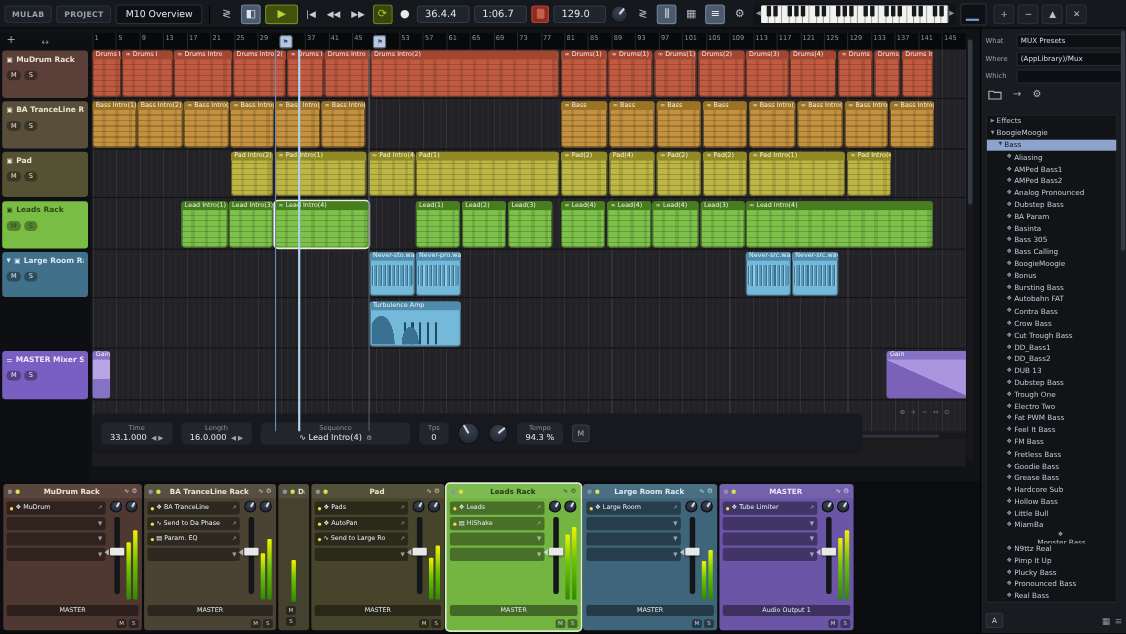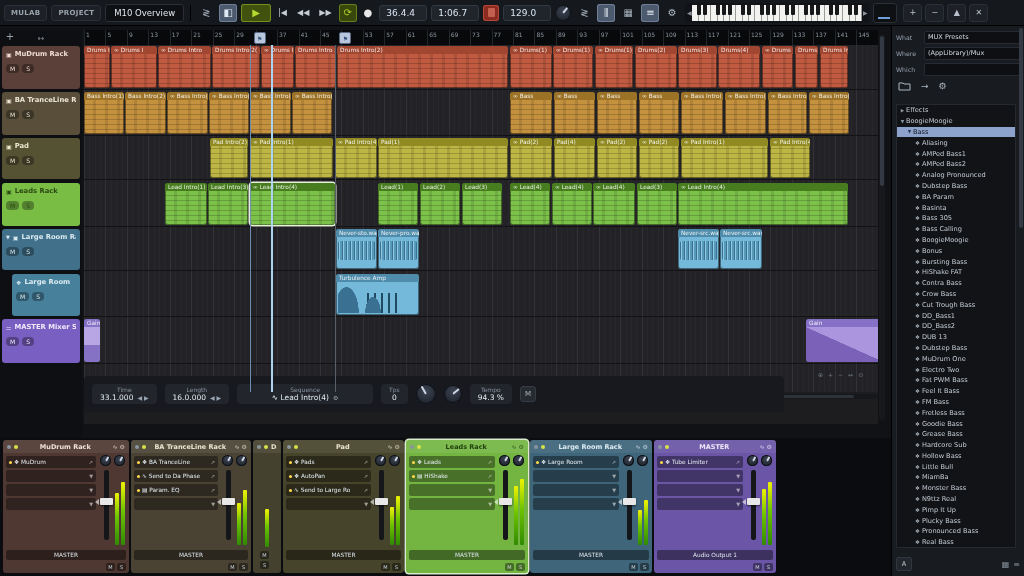--- a/index.html
+++ b/index.html
@@ -272,30 +272,20 @@
           <div class="tname">
             <div style="font-size: 5px;">▼</div>
             <div style="font-size: 6px;">▣</div>
             <div>Large Room Rack</div>
           </div>
           <div class="tms">
             <div class="pill">M</div>
             <div class="pill">S</div>
           </div>
         </div>
-        <div class="thead" style="left: 12px; top: 244px; width: 68px; height: 42px; background: rgb(71, 128, 155); color: rgb(220, 235, 242);">
-          <div class="tname">
-            <div style="font-size: 6px;">❖</div>
-            <div>Large Room</div>
-          </div>
-          <div class="tms">
-            <div class="pill">M</div>
-            <div class="pill">S</div>
-          </div>
-        </div>
         <div class="thead" style="left: 2px; top: 289px; width: 78px; height: 44px; background: rgb(122, 95, 194); color: rgb(238, 232, 250);">
           <div class="tname">
             <div style="font-size: 6px;">⚌</div>
             <div>MASTER Mixer Strip</div>
           </div>
           <div class="tms">
             <div class="pill">M</div>
             <div class="pill">S</div>
           </div>
         </div>
@@ -1003,21 +993,21 @@
         <div class="titem" style="padding-left: 18px;">
           <span class="dia">❖</span>
           <span>Bonus</span>
         </div>
         <div class="titem" style="padding-left: 18px;">
           <span class="dia">❖</span>
           <span>Bursting Bass</span>
         </div>
         <div class="titem" style="padding-left: 18px;">
           <span class="dia">❖</span>
-          <span>HiShake FAT</span>
+          <span>Autobahn FAT</span>
         </div>
         <div class="titem" style="padding-left: 18px;">
           <span class="dia">❖</span>
           <span>Contra Bass</span>
         </div>
         <div class="titem" style="padding-left: 18px;">
           <span class="dia">❖</span>
           <span>Crow Bass</span>
         </div>
         <div class="titem" style="padding-left: 18px;">
@@ -1035,21 +1025,21 @@
         <div class="titem" style="padding-left: 18px;">
           <span class="dia">❖</span>
           <span>DUB 13</span>
         </div>
         <div class="titem" style="padding-left: 18px;">
           <span class="dia">❖</span>
           <span>Dubstep Bass</span>
         </div>
         <div class="titem" style="padding-left: 18px;">
           <span class="dia">❖</span>
-          <span>MuDrum One</span>
+          <span>Trough One</span>
         </div>
         <div class="titem" style="padding-left: 18px;">
           <span class="dia">❖</span>
           <span>Electro Two</span>
         </div>
         <div class="titem" style="padding-left: 18px;">
           <span class="dia">❖</span>
           <span>Fat PWM Bass</span>
         </div>
         <div class="titem" style="padding-left: 18px;">
@@ -1081,21 +1071,21 @@
           <span>Hollow Bass</span>
         </div>
         <div class="titem" style="padding-left: 18px;">
           <span class="dia">❖</span>
           <span>Little Bull</span>
         </div>
         <div class="titem" style="padding-left: 18px;">
           <span class="dia">❖</span>
           <span>MiamBa</span>
         </div>
-        <div class="titem" style="padding-left: 18px;">
+        <div class="titem" style="padding-left: 18px; flex-direction: column;">
           <span class="dia">❖</span>
           <span>Monster Bass</span>
         </div>
         <div class="titem" style="padding-left: 18px;">
           <span class="dia">❖</span>
           <span>N9ttz Real</span>
         </div>
         <div class="titem" style="padding-left: 18px;">
           <span class="dia">❖</span>
           <span>Pimp It Up</span>

